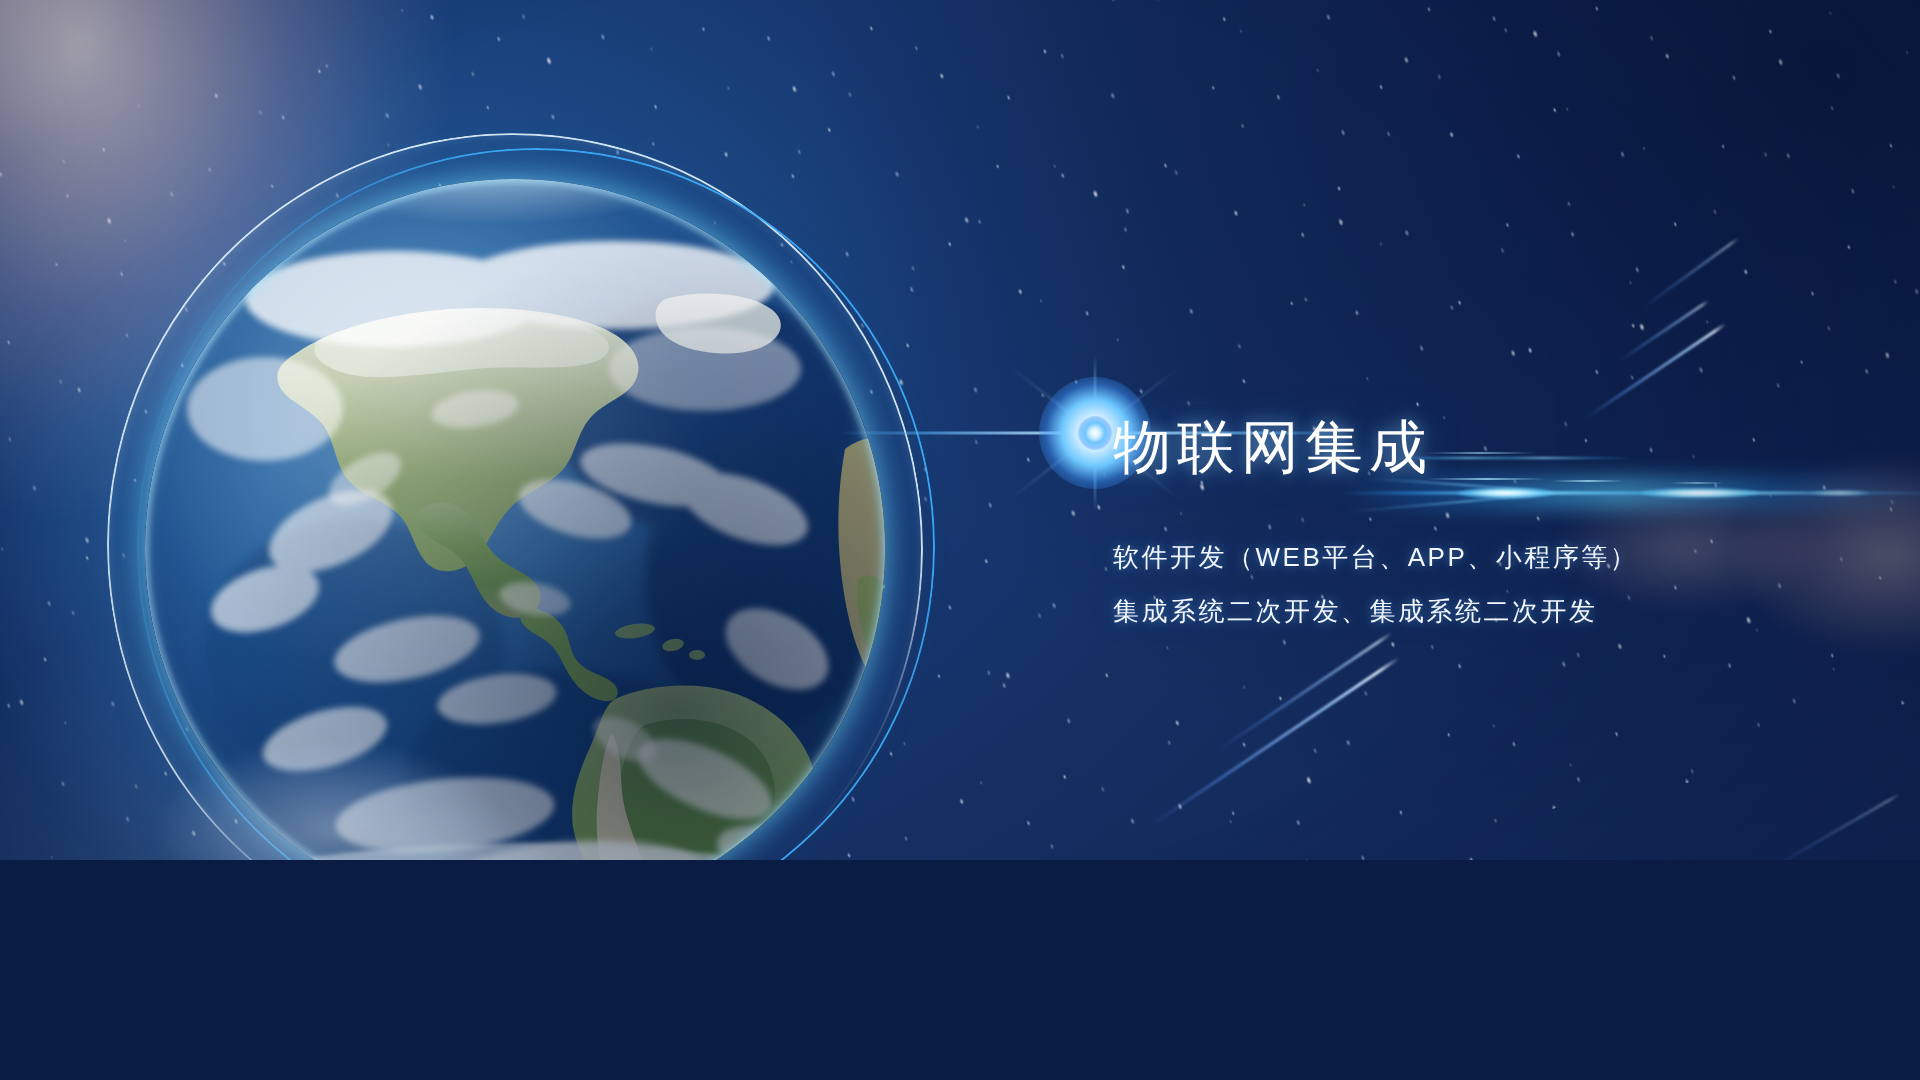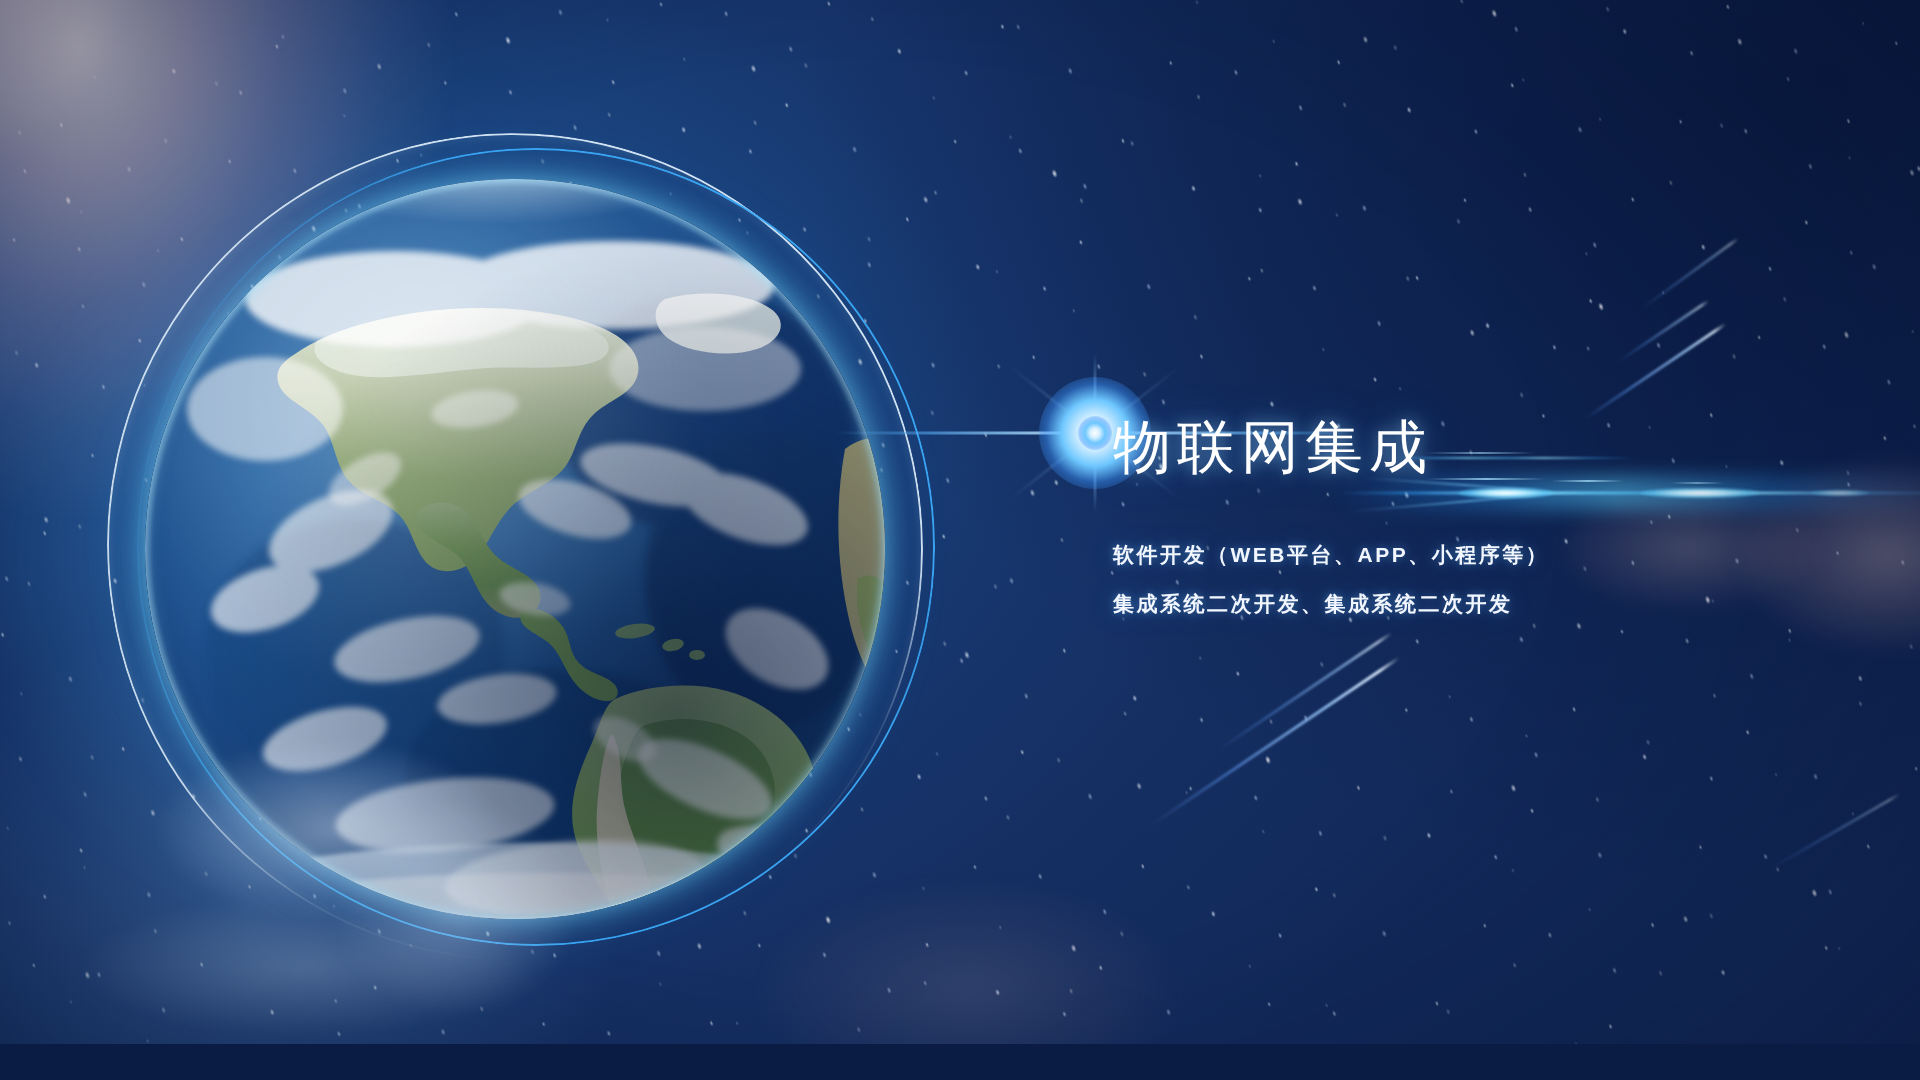--- a/index.html
+++ b/index.html
@@ -4,21 +4,21 @@
 <style>
   html, body {
     margin: 0;
     padding: 0;
     background: #0b1c44;
     font-family: "Liberation Sans", sans-serif;
   }
   #stage {
     position: relative;
     width: 1920px;
-    height: 1044px;
+    height: 860px;
     overflow: hidden;
     background: #404040;
   }
 
   
   .bg-base {
     position: absolute; inset: 0;
     background:
       radial-gradient(ellipse 1200px 900px at 22% 38%, #2a5d96 0%, #1d4a86 22%, #17376f 48%, #152f62 70%, #12295a 100%),
       linear-gradient(120deg, #1b4e8e 0%, #18407a 30%, #142f63 60%, #112a5c 100%);
@@ -279,23 +279,23 @@
     font-size: 58px;
     line-height: 1;
     font-weight: 400;
     letter-spacing: 6px;
     color: #ffffff;
     text-shadow: 0 0 16px rgba(150,215,255,.55), 0 0 40px rgba(60,160,250,.35);
     white-space: nowrap;
   }
   .sub {
     margin: 0;
-    font-size: 21px;
+    font-size: 26px;
     line-height: 1;
-    font-weight: 700;
+    font-weight: 400;
     letter-spacing: 2.5px;
     color: #f2f7ff;
     text-shadow: 0 0 10px rgba(120,190,255,.45), 0 0 26px rgba(50,140,235,.3);
     white-space: nowrap;
   }
   .sub.l1 { margin-top: 68px; }
   .sub.l2 { margin-top: 28px; }
 </style>
 </head>
 <body>

